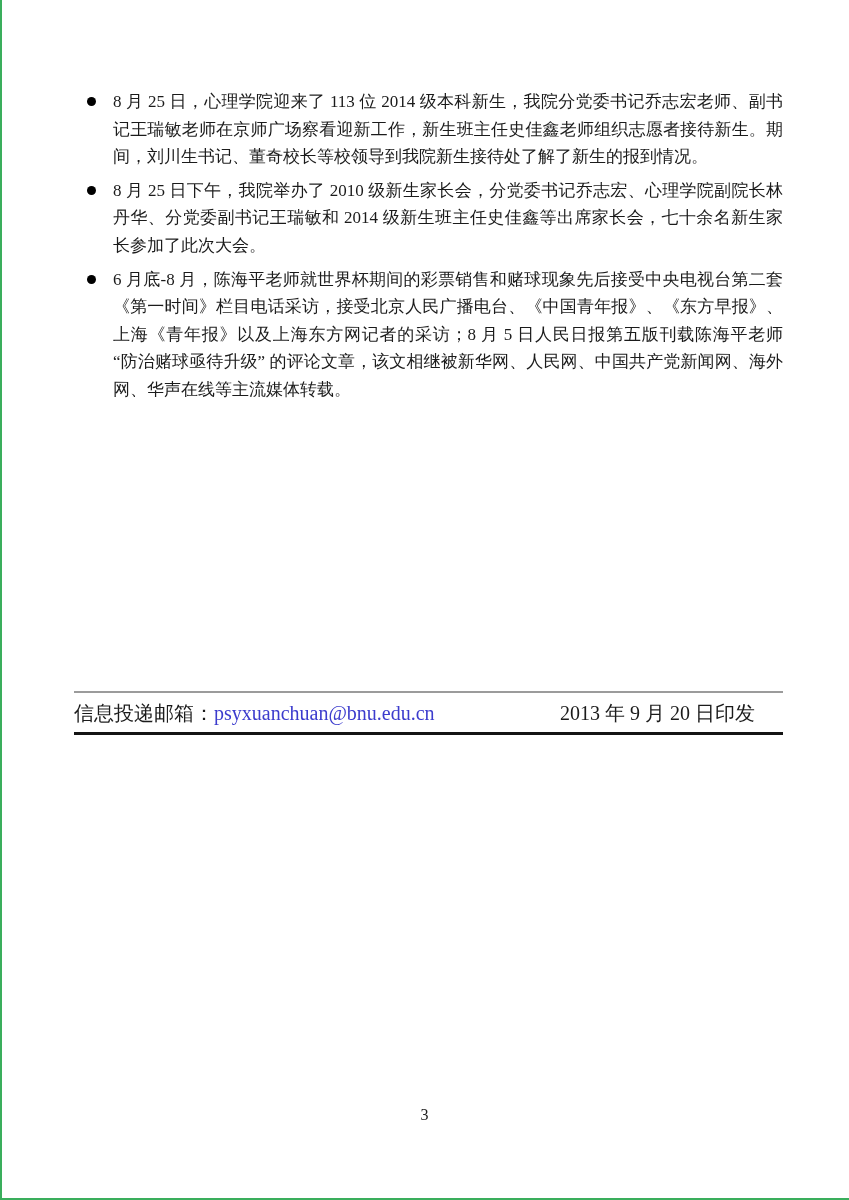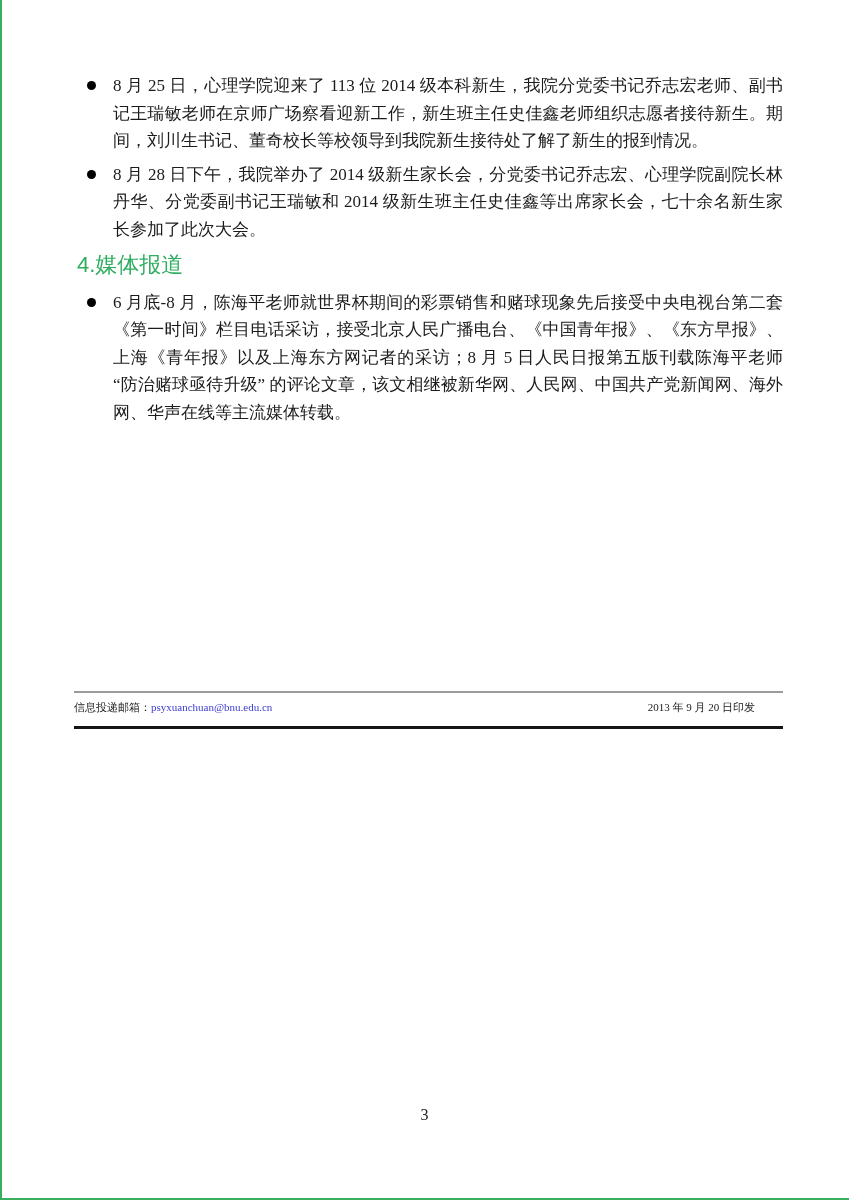--- a/index.html
+++ b/index.html
@@ -10,58 +10,57 @@
   *{box-sizing:border-box;}
   html,body{margin:0;padding:0;}
   body{
     width:849px;height:1200px;position:relative;background:#ffffff;
     font-family:"Liberation Serif","DejaVu Serif",serif;color:#1b1b1b;
     overflow:hidden;
   }
   .edge-left{position:absolute;left:0;top:0;width:2px;height:1200px;background:var(--edge-green);}
   .edge-bottom{position:absolute;left:0;bottom:0;width:849px;height:2px;background:var(--edge-green);}
 
-  .content{position:absolute;left:85px;top:72px;width:698px;}
+  .content{position:absolute;left:85px;top:88px;width:698px;}
 
   ul.bullets{list-style:none;margin:0;padding:0;font-size:17px;line-height:27.6px;text-align:justify;text-justify:inter-ideograph;}
   ul.bullets li{position:relative;padding-left:28px;margin-bottom:6px;}
   ul.bullets li::before{
     content:"";position:absolute;left:2px;top:9px;width:9px;height:9px;border-radius:50%;background:#000;
   }
 
   h2.section-heading{
     margin:8px 0 11px -8px;
     font-family:"Liberation Sans","DejaVu Sans",sans-serif;
     font-size:22px;font-weight:400;color:var(--green);line-height:26px;
   }
 
   .footer{position:absolute;left:74px;top:691px;width:709px;}
   .footer-line-thin{height:0;border-top:2px solid #9b9b9b;}
-  .footer-row{display:flex;align-items:flex-start;margin-top:4px;font-size:11px;line-height:21px;}
+  .footer-row{display:flex;align-items:flex-start;margin-top:10px;font-size:20px;line-height:21px;}
   .footer-row .grow{flex:1 1 auto;}
   a.email{color:var(--link);cursor:pointer;}
   .issue-date{margin-right:28px;}
   .footer-line-thick{margin-top:8px;height:0;border-top:3px solid #141414;}
 
   .page-num{position:absolute;top:1106px;left:0;width:849px;text-align:center;font-size:16px;color:#222;}
 </style>
 </head>
 <body>
 
 <div class="edge-left"></div>
 <div class="edge-bottom"></div>
 
 <div class="content">
 
   <ul class="bullets">
       <li>8 月 25 日，心理学院迎来了 113 位 2014 级本科新生，我院分党委书记乔志宏老师、副书记王瑞敏老师在京师广场察看迎新工作，新生班主任史佳鑫老师组织志愿者接待新生。期间，刘川生书记、董奇校长等校领导到我院新生接待处了解了新生的报到情况。</li>
-      <li>8 月 28 日下午，我院举办了 2014 级新生家长会，分党委书记乔志宏、心理学院副院长林丹华、分党委副书记王瑞敏和 2014 级新生班主任史佳鑫等出席家长会，七十余名新生家长参加了此次大会。</li>
+      <li>8 月 25 日下午，我院举办了 2010 级新生家长会，分党委书记乔志宏、心理学院副院长林丹华、分党委副书记王瑞敏和 2014 级新生班主任史佳鑫等出席家长会，七十余名新生家长参加了此次大会。</li>
     </ul>
 
-  <h2 class="section-heading">4.媒体报道</h2>
 
   <ul class="bullets">
       <li>6 月底-8 月，陈海平老师就世界杯期间的彩票销售和赌球现象先后接受中央电视台第二套《第一时间》栏目电话采访，接受北京人民广播电台、《中国青年报》、《东方早报》、上海《青年报》以及上海东方网记者的采访；8 月 5 日人民日报第五版刊载陈海平老师 “防治赌球亟待升级” 的评论文章，该文相继被新华网、人民网、中国共产党新闻网、海外网、华声在线等主流媒体转载。</li>
     </ul>
 
 </div>
 
 <div class="footer">
   <div class="footer-line-thin"></div>
   <div class="footer-row">

